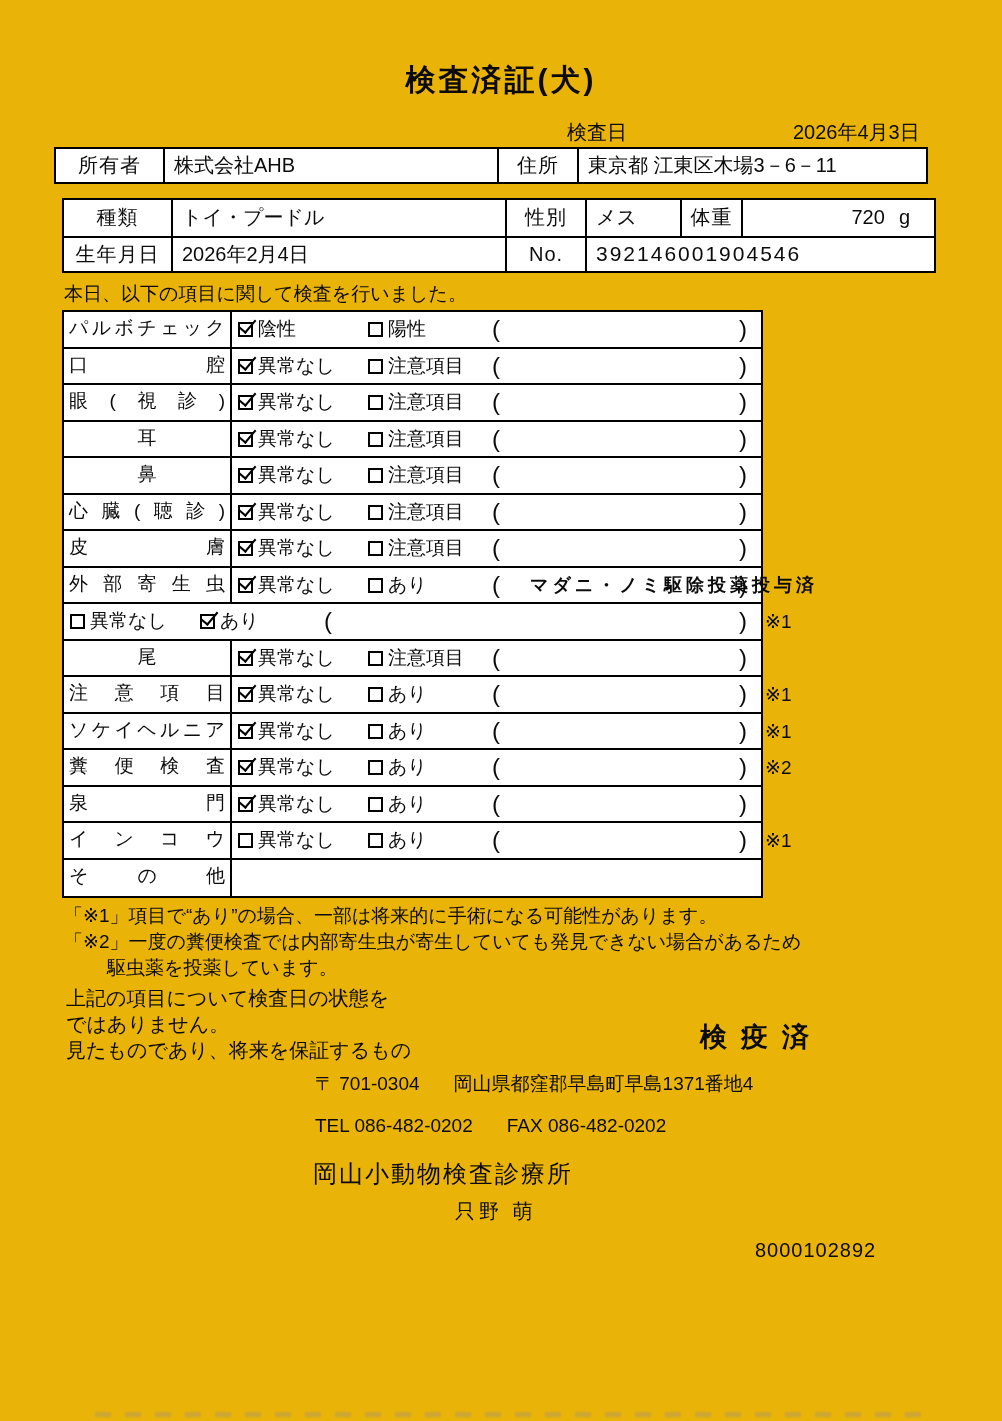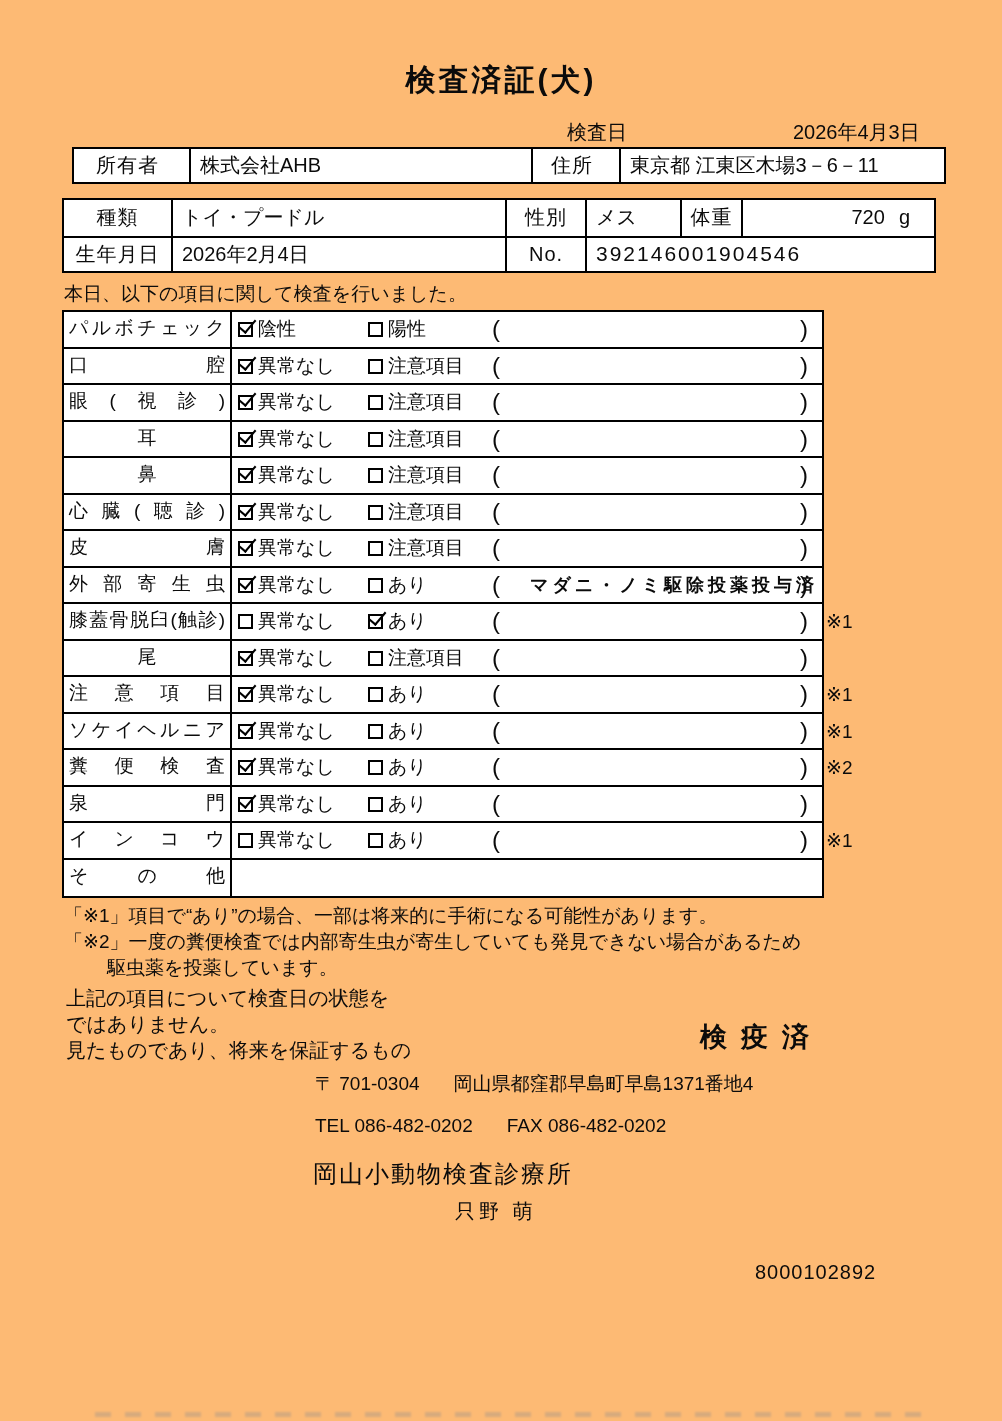--- a/index.html
+++ b/index.html
@@ -1,43 +1,43 @@
 <!DOCTYPE html>
 <html><head>
 <meta charset="utf-8">
 <style>
   *{box-sizing:border-box;margin:0;padding:0;}
   html,body{margin:0;padding:0;background:#ffffff;}
-  .page{position:relative;width:1002px;height:1421px;background:#fdba74;color:#0b0b0b;
+  .page{position:relative;width:1002px;height:1421px;background:#eab308;color:#0b0b0b;
         font-family:"Liberation Sans","DejaVu Sans",sans-serif;overflow:hidden;}
 
   .title{position:absolute;top:60px;left:0;width:100%;text-align:center;
          font-size:30px;font-weight:600;letter-spacing:3px;}
 
   .date-label{position:absolute;top:119px;left:567px;font-size:20px;}
   .date-value{position:absolute;top:119px;left:793px;font-size:20px;}
 
   .tbl{position:absolute;border:2px solid #000;display:grid;background:#fff;}
-  .tbl-owner{top:147px;left:72px;width:874px;grid-auto-rows:33px;
-             grid-template-columns:107px 334px 80px 1fr;gap:8px;}
+  .tbl-owner{top:147px;left:54px;width:874px;grid-auto-rows:33px;
+             grid-template-columns:107px 334px 80px 1fr;}
   .tbl-pet{top:198px;left:62px;width:874px;grid-auto-rows:35.5px;
            grid-template-columns:107px 334px 80px 95px 61px 1fr;}
   .cell{border-left:2px solid #000;display:flex;align-items:center;font-size:20px;
         padding:0 9px;white-space:nowrap;}
   .cell.first{border-left:none;}
   .cell.rtop{border-top:2px solid #000;}
   .cell.label{justify-content:center;padding:0 4px;letter-spacing:1px;}
   .cell.num{letter-spacing:2px;font-size:21px;}
   .cell.weight{justify-content:flex-end;padding-right:24px;}
   .cell.weight .w-unit{margin-left:14px;}
   .span3{grid-column:4 / 7;text-align:right;}
 
   .intro{position:absolute;top:281px;left:64px;font-size:19px;}
 
-  .exam{position:absolute;top:310px;left:62px;width:762px;border:2px solid #000;background:#fff;}
+  .exam{position:absolute;top:310px;left:62px;width:701px;border:2px solid #000;background:#fff;}
   .row{display:flex;height:36.5px;border-bottom:2px solid #000;}
   .row:last-child{border-bottom:none;}
   .cell-name{width:168px;border-right:2px solid #000;font-size:19px;line-height:32.5px;
              padding:0 5px;text-align:justify;text-align-last:justify;white-space:nowrap;overflow:hidden;}
   .cell-content{flex:1;position:relative;}
   .cell-content > span{position:absolute;top:50%;transform:translateY(-50%);white-space:nowrap;}
   .opt{font-size:19px;}
   .opt1{left:6px;}
   .opt2{left:136px;}
   .cb{display:inline-block;width:15px;height:15px;border:2px solid #000;margin-right:5px;
@@ -56,21 +56,21 @@
 
   .disclaimer{position:absolute;top:985px;left:66px;font-size:20px;line-height:26px;font-weight:500;}
   .stamp{position:absolute;top:1019px;left:700px;font-size:27px;font-weight:600;letter-spacing:14px;}
 
   .addr-line{position:absolute;top:1071px;left:315px;font-size:19px;}
   .addr-line .postal{margin-right:34px;}
   .tel-line{position:absolute;top:1115px;left:315px;font-size:19px;}
   .tel-line .fax{margin-left:34px;}
   .clinic{position:absolute;top:1158px;left:313px;font-size:24px;letter-spacing:2px;}
   .vet{position:absolute;top:1198px;left:455px;font-size:20px;letter-spacing:4px;}
-  .serial{position:absolute;top:1239px;left:755px;font-size:20px;letter-spacing:1px;margin-top:22px;}
+  .serial{position:absolute;top:1239px;left:755px;font-size:20px;letter-spacing:1px;}
 
   .artifact{position:absolute;top:1412px;left:95px;right:70px;height:5px;opacity:.35;filter:blur(1px);
             background:repeating-linear-gradient(90deg,#8f8f8f 0 16px,transparent 16px 30px);}
 </style>
 </head>
 <body>
 
 <div class="page">
 
   <div class="title">検査済証(犬)</div>
@@ -195,21 +195,20 @@
         <span class="opt opt1"><span class="cb checked"></span><span>異常なし</span></span>
         <span class="opt opt2"><span class="cb"></span><span>あり</span></span>
         <span class="paren-open">(</span>
         <span class="paren-note">マダニ・ノミ駆除投薬投与済</span>
         <span class="paren-close">)</span>
         <span class="row-mark"></span>
       </div>
     </div>
 
     <div class="row">
-      <div class="cell-name">膝蓋骨脱臼(触診)</div>
       <div class="cell-content">
         <span class="opt opt1"><span class="cb"></span><span>異常なし</span></span>
         <span class="opt opt2"><span class="cb checked"></span><span>あり</span></span>
         <span class="paren-open">(</span>
         <span class="paren-note"></span>
         <span class="paren-close">)</span>
         <span class="row-mark">※1</span>
       </div>
     </div>
 

